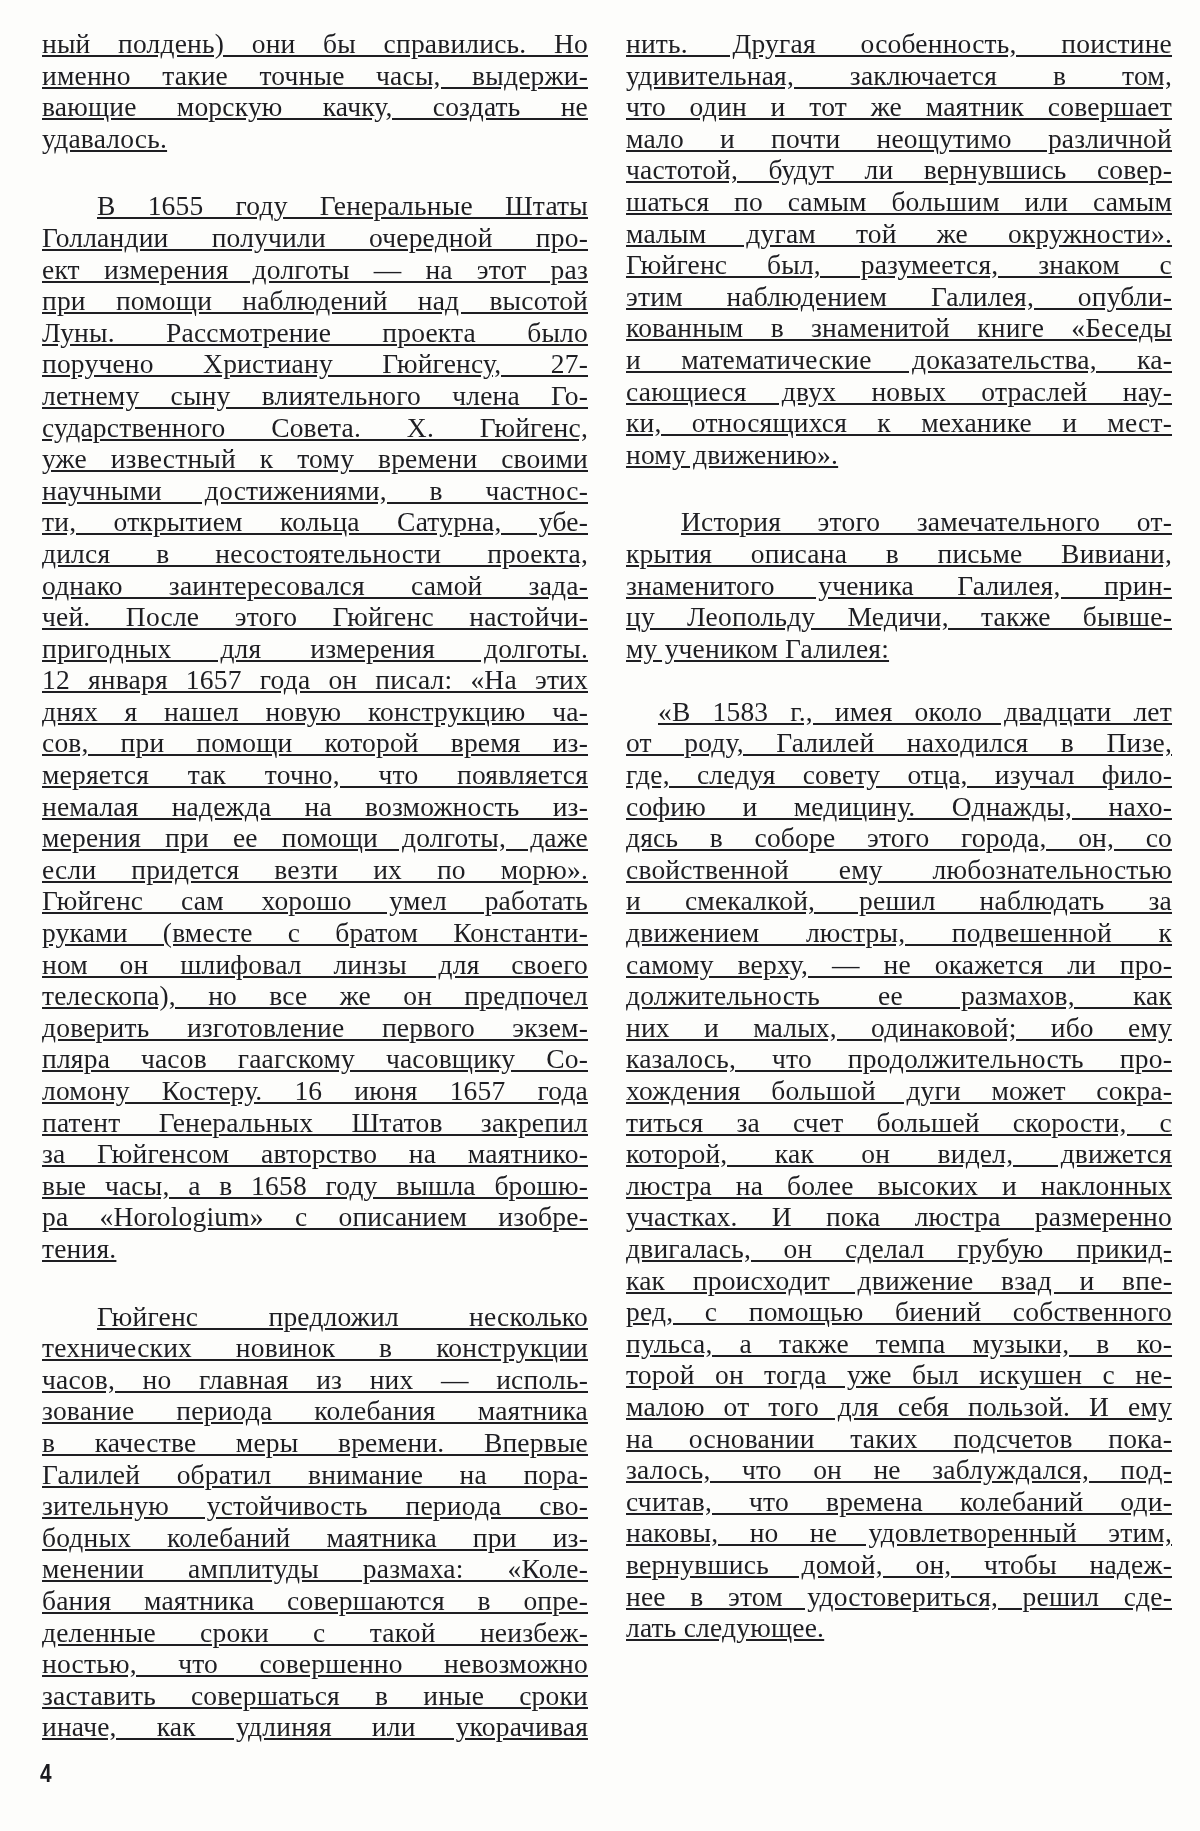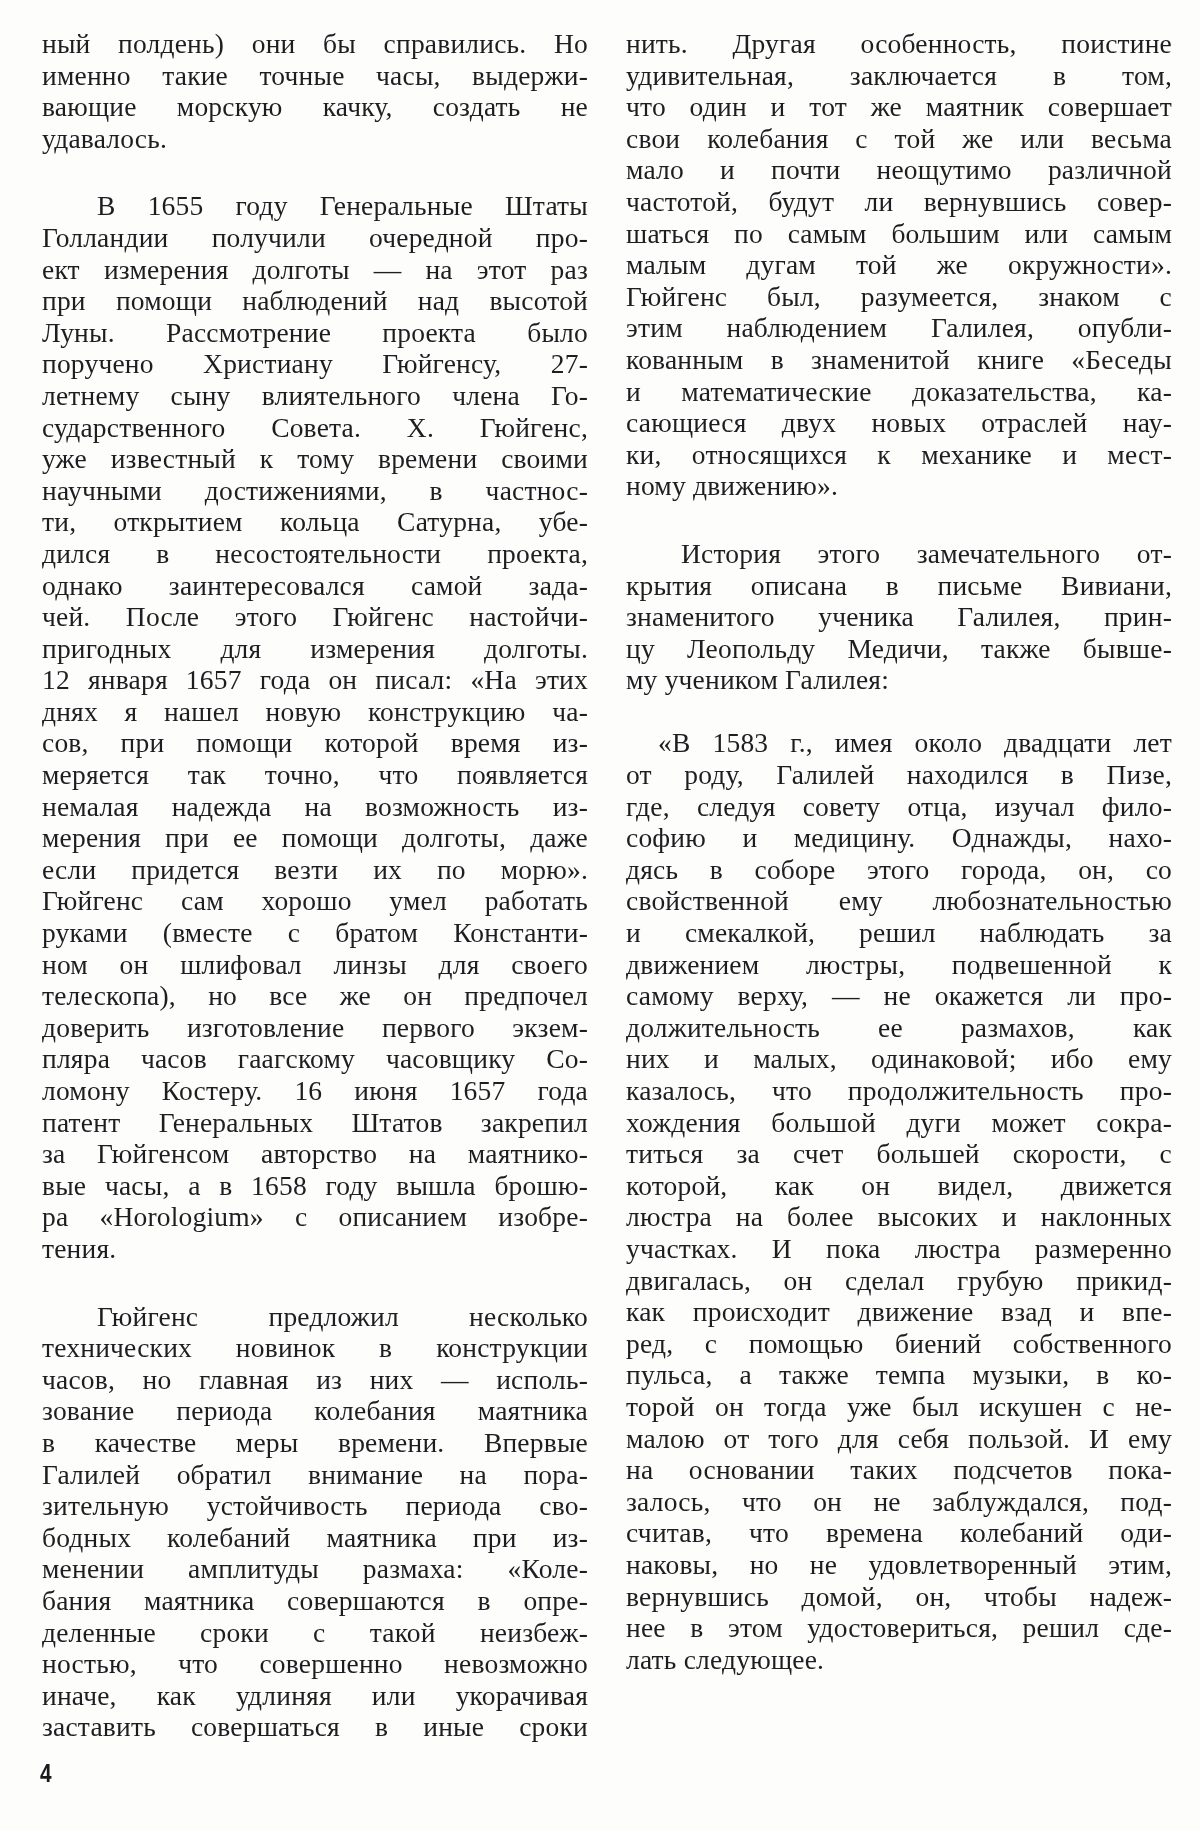--- a/index.html
+++ b/index.html
@@ -7,20 +7,21 @@
     width: 1200px; height: 1831px;
     background: #fdfdfb;
     position: relative; overflow: hidden;
     color: #1e1e22;
     font-family: "Liberation Serif", "DejaVu Serif", serif;
   }
   .page { position: absolute; inset: 0; }
   .column {
     position: absolute; top: 28px;
     width: 546px;
+    text-decoration: underline;
   }
   .col-left  { left: 42px; }
   .col-right { left: 626px; }
   .line {
     display: block;
     height: 31.6px;
     line-height: 31.6px;
     font-size: 27.5px;
     white-space: nowrap;
     text-align: justify;
@@ -87,28 +88,27 @@
       <span class="line ">часов, но главная из них — исполь-</span>
       <span class="line ">зование периода колебания маятника</span>
       <span class="line ">в качестве меры времени. Впервые</span>
       <span class="line ">Галилей обратил внимание на пора-</span>
       <span class="line ">зительную устойчивость периода сво-</span>
       <span class="line ">бодных колебаний маятника при из-</span>
       <span class="line ">менении амплитуды размаха: «Коле-</span>
       <span class="line ">бания маятника совершаются в опре-</span>
       <span class="line ">деленные сроки с такой неизбеж-</span>
       <span class="line ">ностью, что совершенно невозможно</span>
+      <span class="line ">заставить совершаться в иные сроки</span>
       <span class="line ">иначе, как удлиняя или укорачивая</span>
-      <span class="line ">заставить совершаться в иные сроки</span>
     </div>
   <div class="column col-right" id="col-right">
       <span class="line ">нить. Другая особенность, поистине</span>
       <span class="line ">удивительная, заключается в том,</span>
       <span class="line ">что один и тот же маятник совершает</span>
-      <span class="line ">свои колебания с той же или весьма</span>
       <span class="line ">мало и почти неощутимо различной</span>
       <span class="line ">частотой, будут ли вернувшись совер-</span>
       <span class="line ">шаться по самым большим или самым</span>
       <span class="line ">малым дугам той же окружности».</span>
       <span class="line ">Гюйгенс был, разумеется, знаком с</span>
       <span class="line ">этим наблюдением Галилея, опубли-</span>
       <span class="line ">кованным в знаменитой книге «Беседы</span>
       <span class="line ">и математические доказательства, ка-</span>
       <span class="line ">сающиеся двух новых отраслей нау-</span>
       <span class="line ">ки, относящихся к механике и мест-</span>

